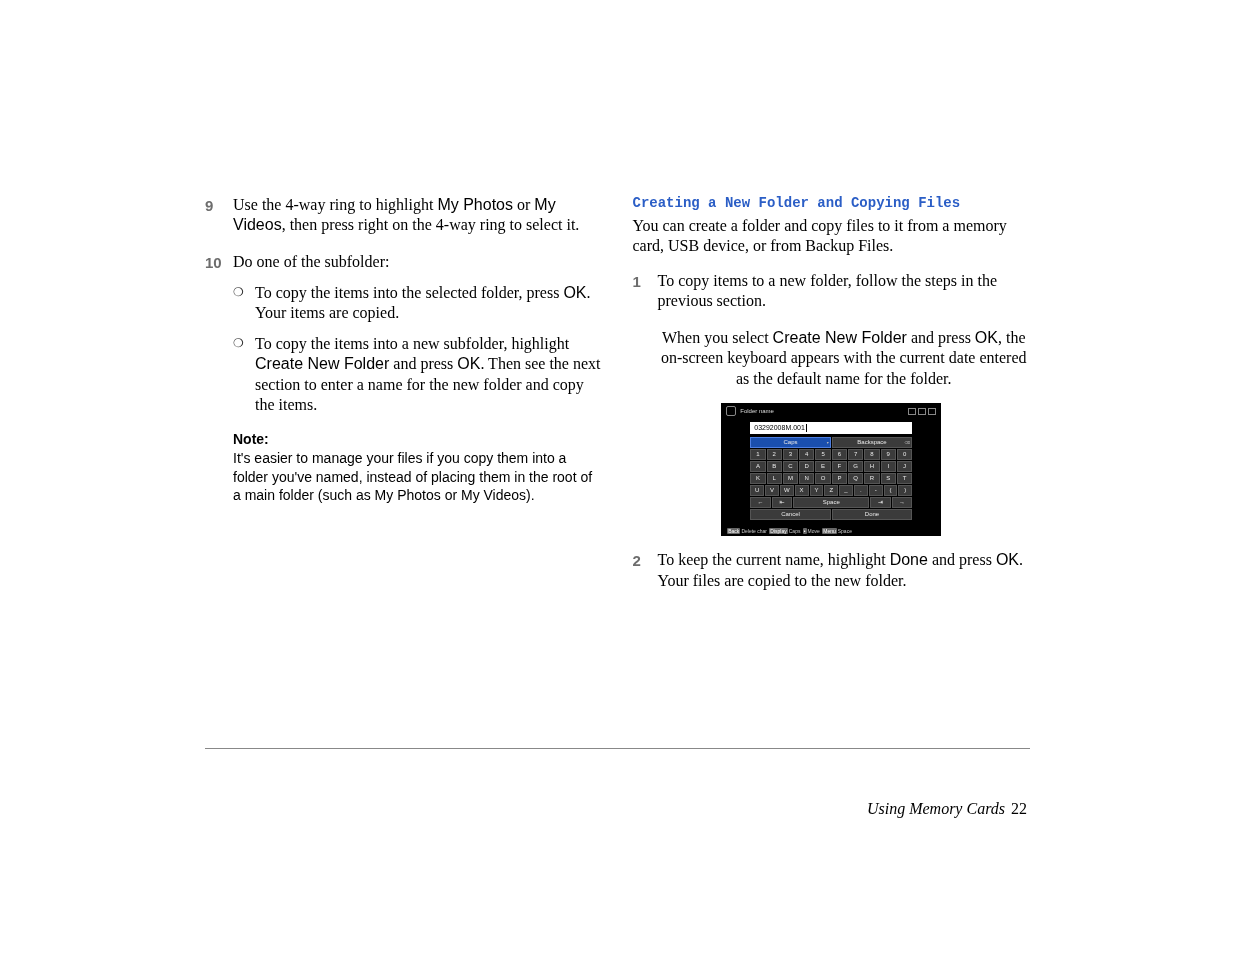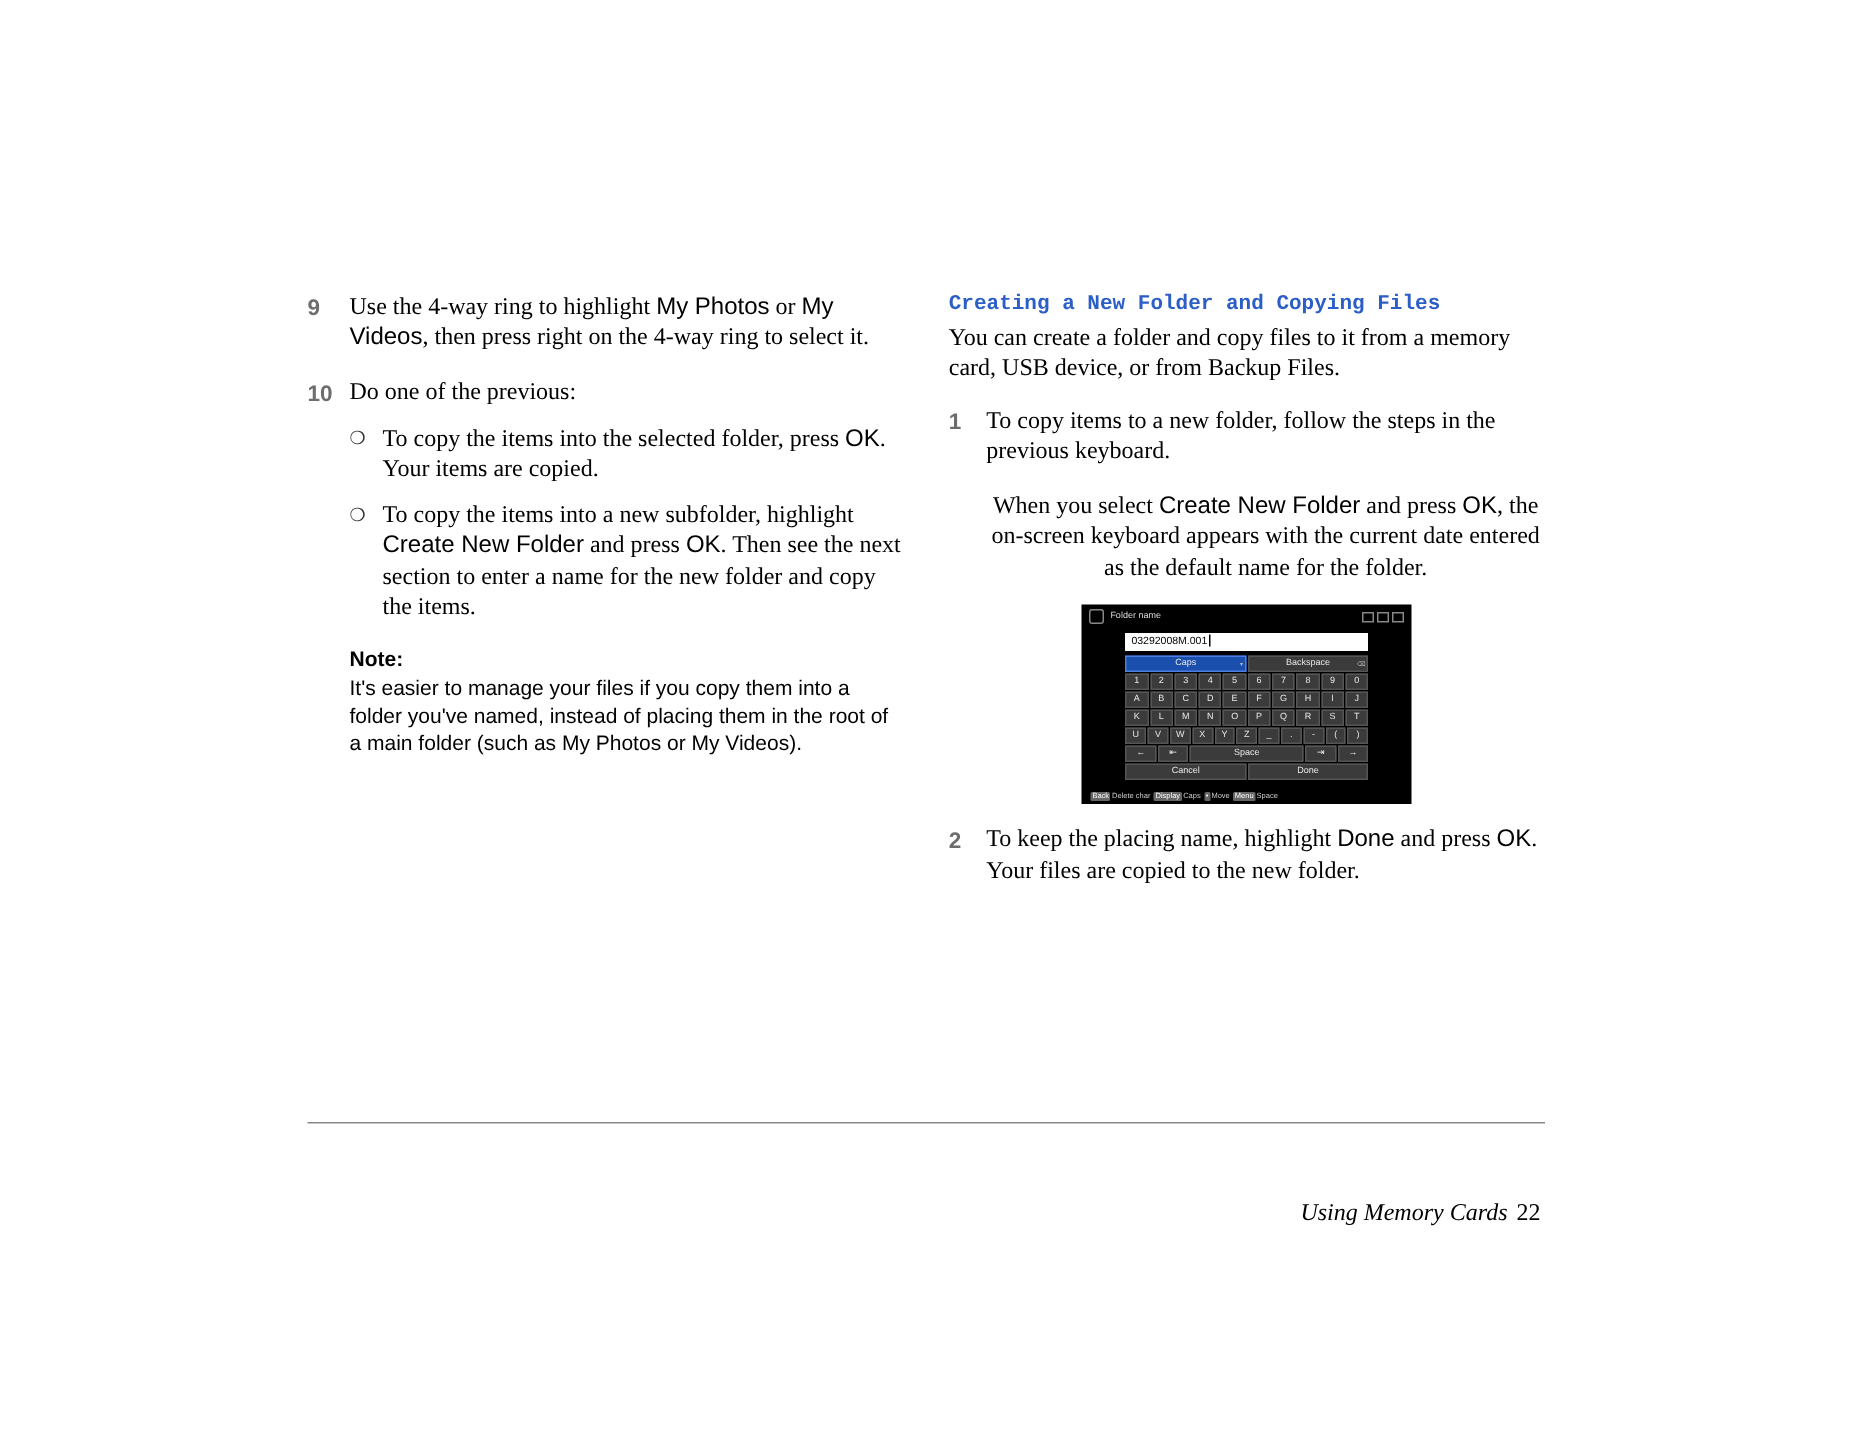--- a/index.html
+++ b/index.html
@@ -96,21 +96,21 @@
   <div class="col">
     <div class="num-item">
       <div class="num">9</div>
       <div class="serif">
         <span>Use the 4-way ring to highlight </span><span class="sans">My Photos</span><span> or </span><span class="sans">My Videos</span><span>, then press right on the 4-way ring to select it.</span>
       </div>
     </div>
 
     <div class="num-item" style="margin-bottom:2px;">
       <div class="num">10</div>
-      <div class="serif">Do one of the previous:</div>
+      <div class="serif">Do one of the subfolder:</div>
     </div>
 
     <div class="sub-bullet">
       <div class="mark">❍</div>
       <div class="serif">
         <span>To copy the items into the selected folder, press </span><span class="sans">OK</span><span>. Your items are copied.</span>
       </div>
     </div>
 
     <div class="sub-bullet">
@@ -125,21 +125,21 @@
       <div>It's easier to manage your files if you copy them into a folder you've named, instead of placing them in the root of a main folder (such as My Photos or My Videos).</div>
     </div>
   </div>
 
   <div class="col">
     <div class="heading">Creating a New Folder and Copying Files</div>
     <div class="serif para">You can create a folder and copy files to it from a memory card, USB device, or from Backup Files.</div>
 
     <div class="num-item right">
       <div class="num">1</div>
-      <div class="serif">To copy items to a new folder, follow the steps in the previous keyboard.</div>
+      <div class="serif">To copy items to a new folder, follow the steps in the previous section.</div>
     </div>
 
     <div class="serif para indent">
       <span>When you select </span><span class="sans">Create New Folder</span><span> and press </span><span class="sans">OK</span><span>, the on-screen keyboard appears with the current date entered as the default name for the folder.</span>
     </div>
 
     <div class="kbd-fig">
       <div class="kbd-title">
         <span class="t-icon"></span>
         <span>Folder name</span>
@@ -221,21 +221,21 @@
         <span class="chip">Display</span><span>Caps</span>
         <span class="chip">•</span><span>Move</span>
         <span class="chip">Menu</span><span>Space</span>
       </div>
     </div>
 
 
     <div class="num-item right">
       <div class="num">2</div>
       <div class="serif">
-        <span>To keep the placing name, highlight </span><span class="sans">Done</span><span> and press </span><span class="sans">OK</span><span>. Your files are copied to the new folder.</span>
+        <span>To keep the current name, highlight </span><span class="sans">Done</span><span> and press </span><span class="sans">OK</span><span>. Your files are copied to the new folder.</span>
       </div>
     </div>
 
   </div>
  </div>
 </div>
 
 <div class="footer-rule"></div>
 <div class="footer">
   <span>Using Memory Cards</span><span class="pg">22</span>

